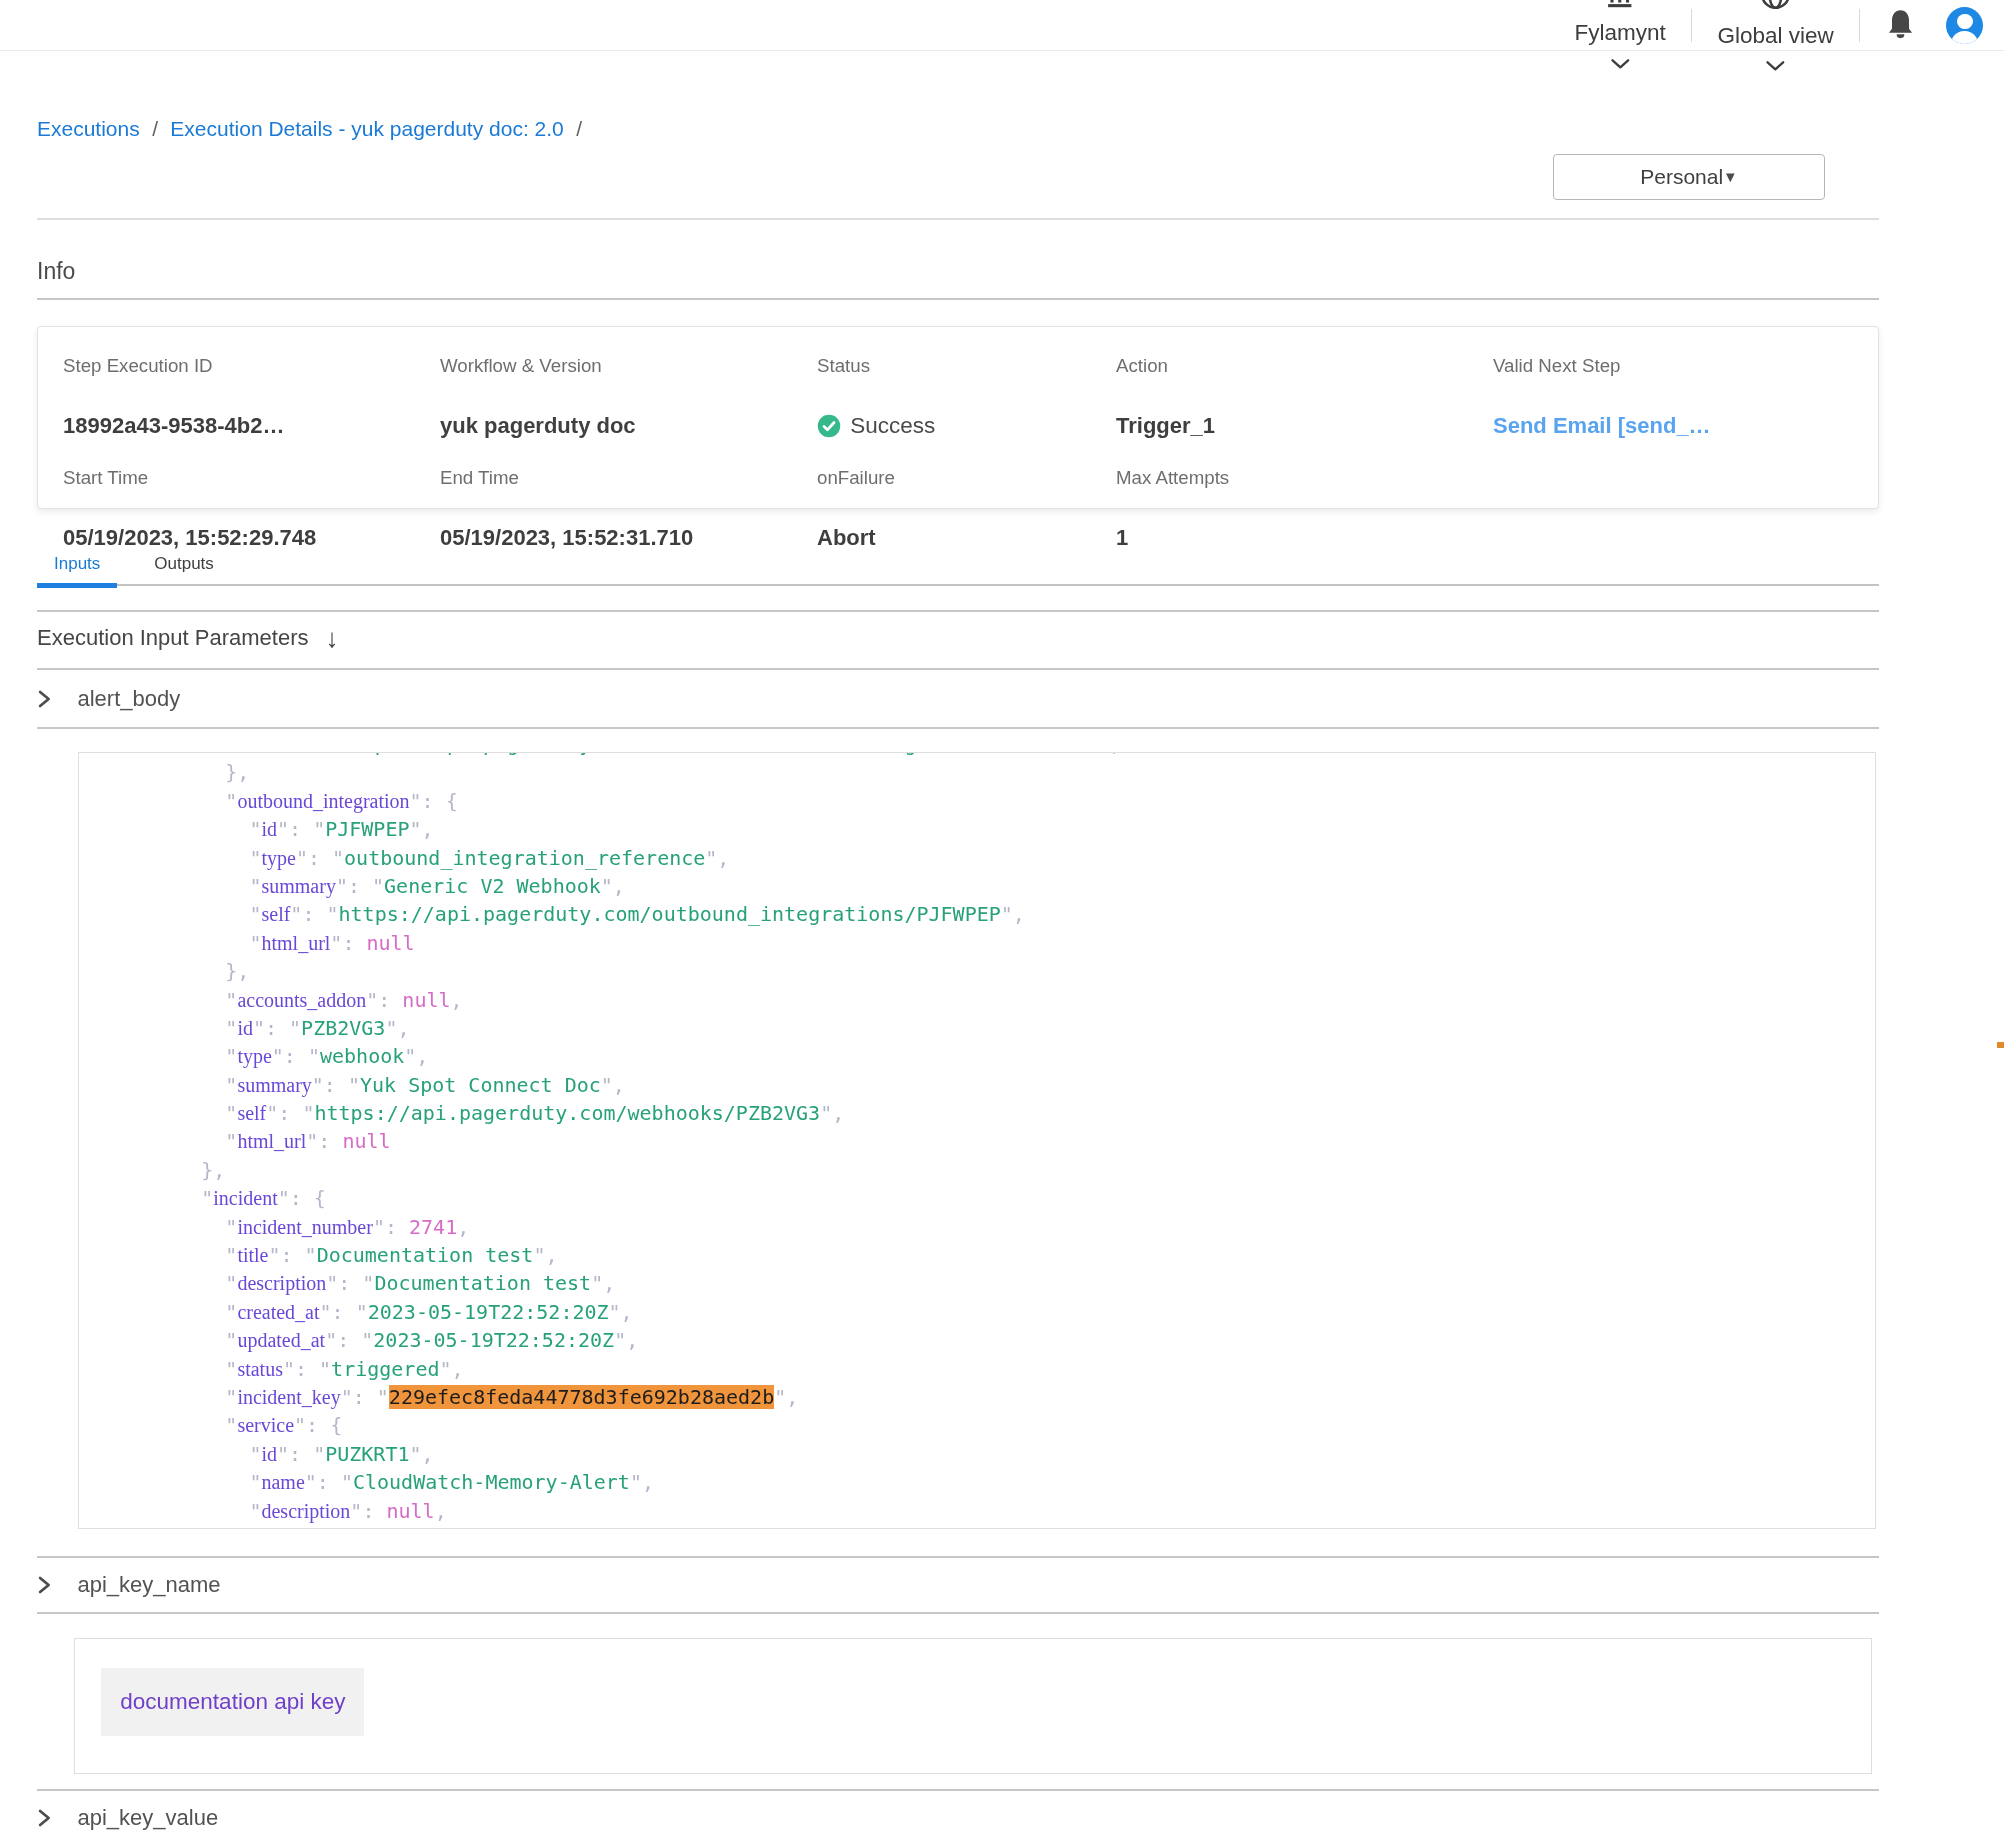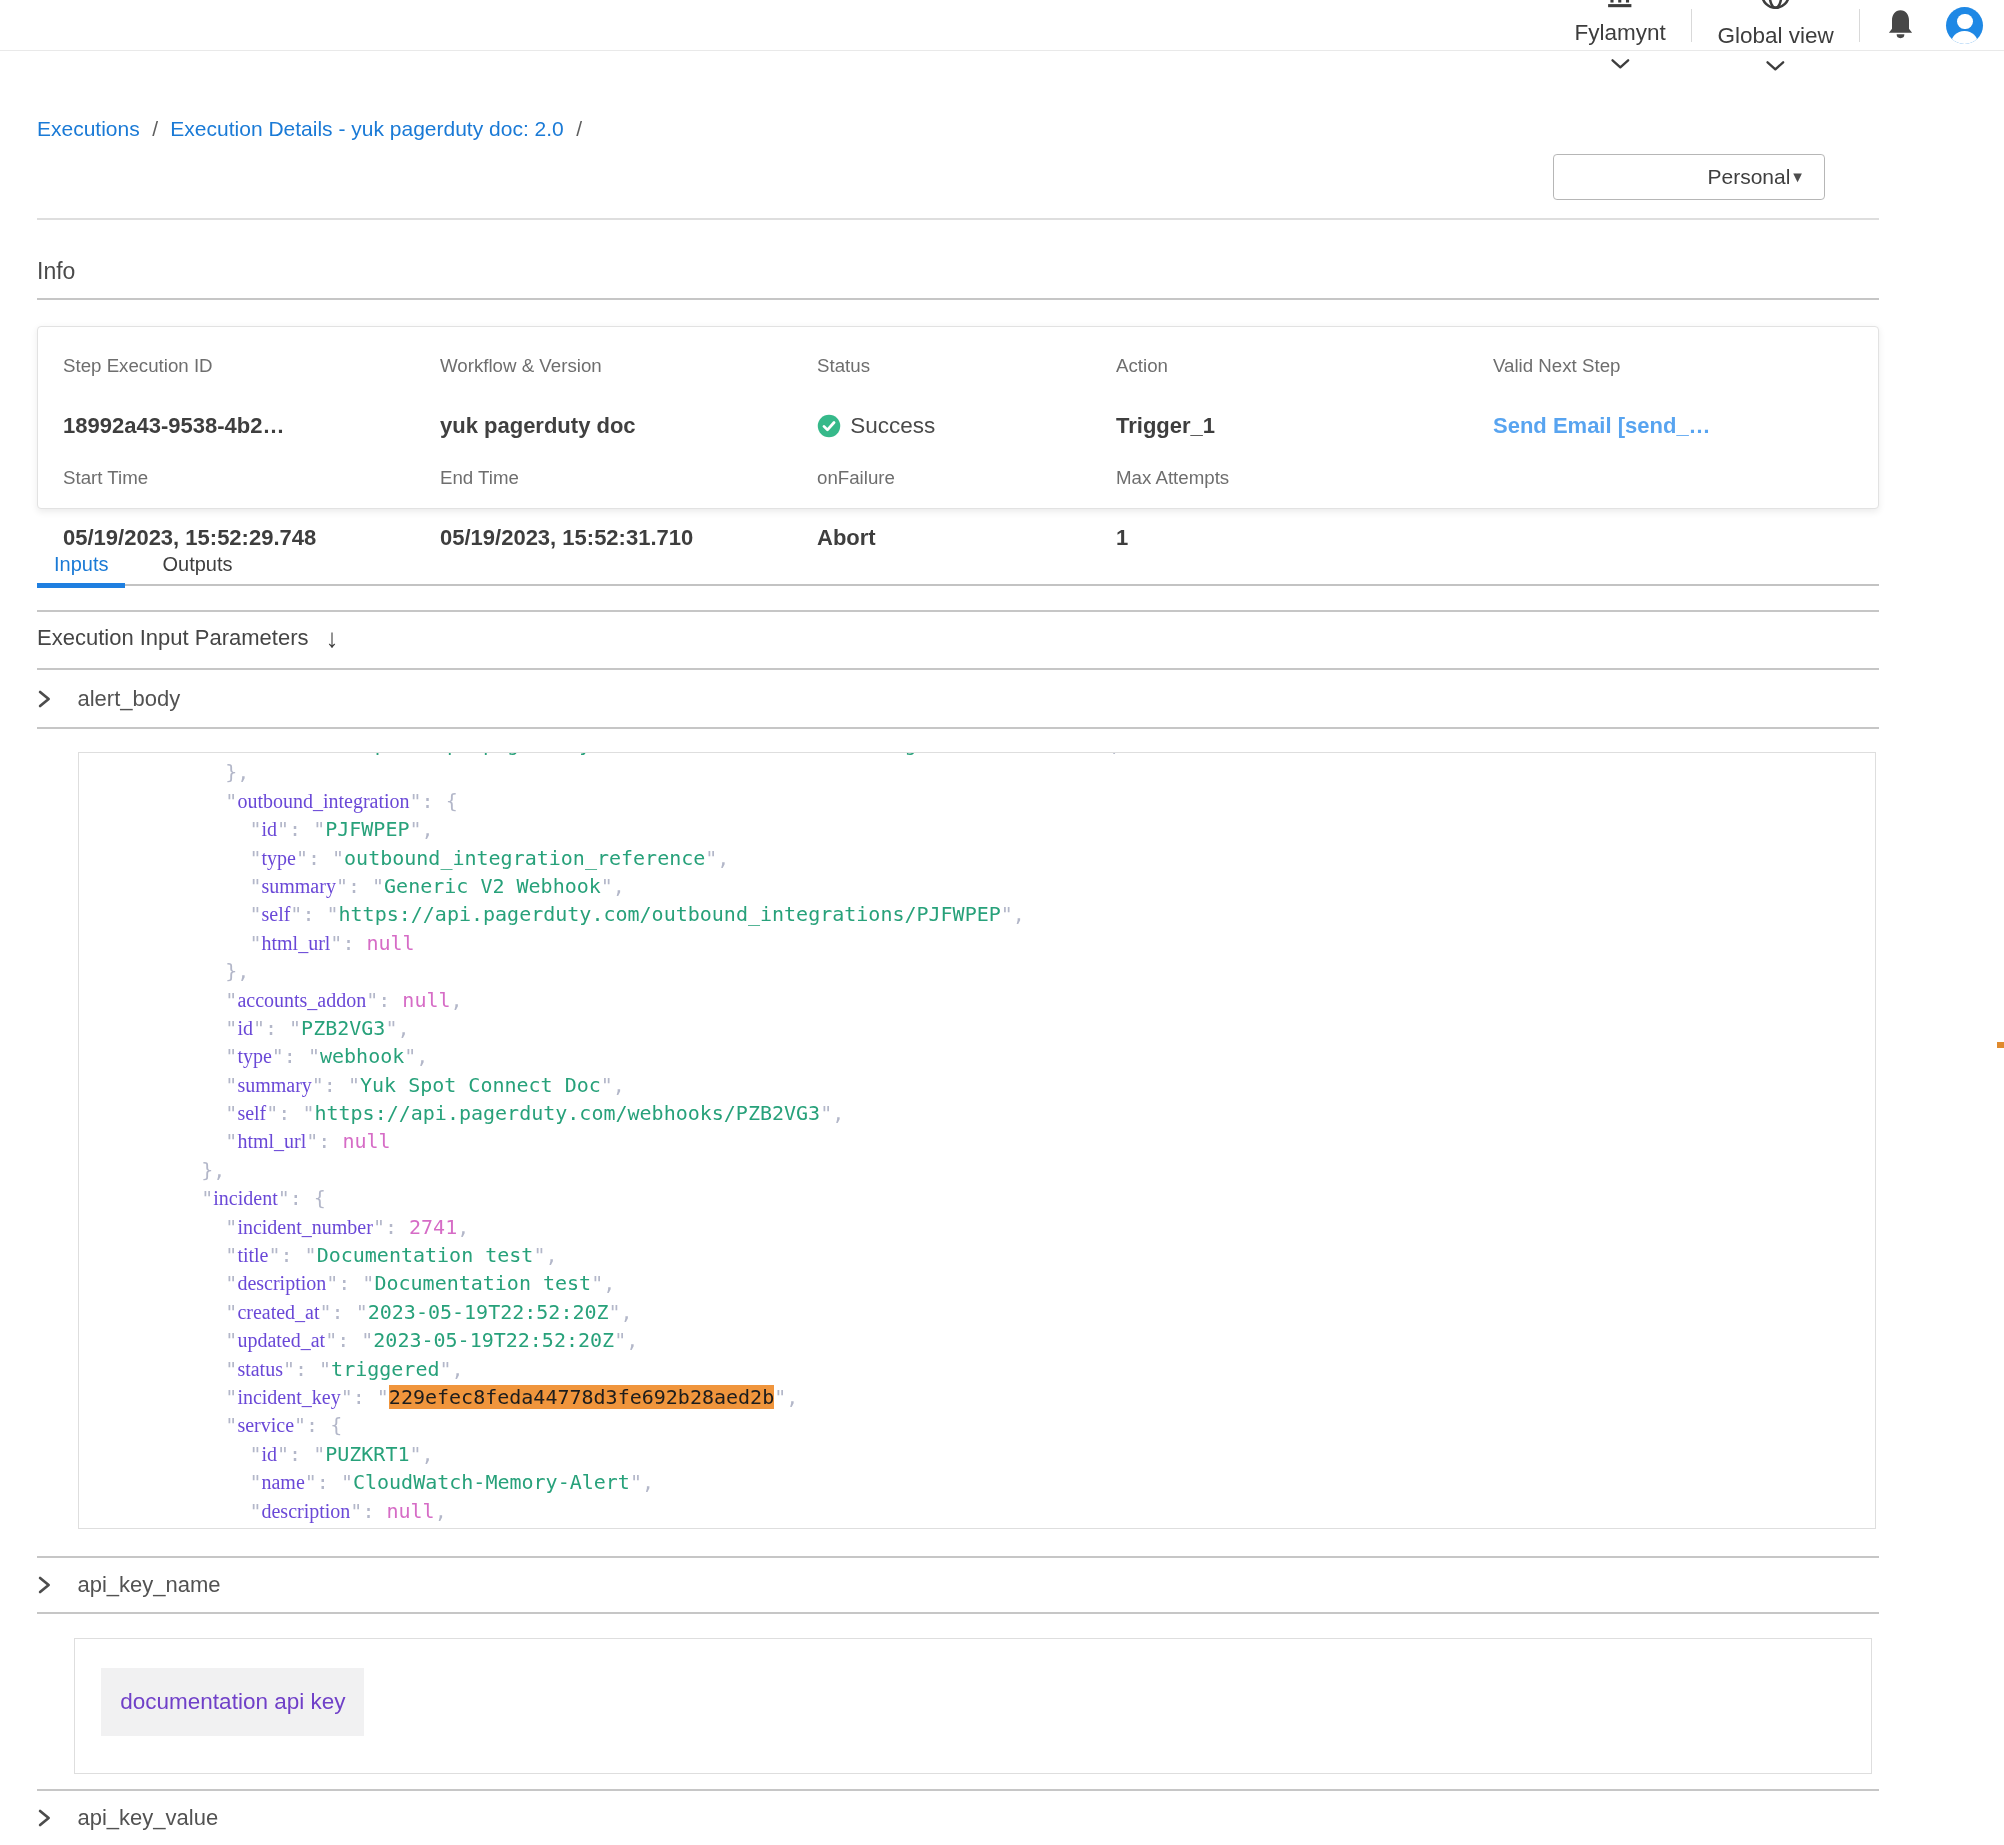--- a/index.html
+++ b/index.html
@@ -20,21 +20,21 @@
   .crumbs { position:absolute; left:37px; top:117px; display:flex; gap:12.4px; font-size:21px; }
   .crumb { color:#1a7ad6; cursor:pointer; }
   .crumb-sep { color:#5f5f5f; }
 
   
   .title-row { position:absolute; left:37px; top:152px; height:48px; display:flex; align-items:center; gap:17px; }
   .page-title { font-size:30px; font-weight:700; color:#474747; }
   .page-subtitle { font-size:29px; font-weight:400; color:#4f4f4f; }
   .scope-select { position:absolute; left:1553px; top:154px; width:272px; height:46px; box-sizing:border-box;
                   border:1.6px solid #b6b6b6; border-radius:3.9px; background:#fff; display:flex; align-items:center;
-                  justify-content:flex-end; padding:0 19px; font-size:21px; color:#3f3f3f; cursor:pointer; }
+                  justify-content:center; padding:0 36px; font-size:21px; color:#3f3f3f; cursor:pointer; }
   .scope-caret { font-size:14.8px; color:#4d4d4d; }
 
   
   .hr { position:absolute; left:37px; width:1842px; height:2.3px; background:#c6c6c6; }
   .hr.thin { height:1.6px; background:#dedede; }
 
   
   .info-heading { position:absolute; left:37px; top:258px; font-size:23px; color:#4a4a4a; }
   .info-card { position:absolute; left:37px; top:326px; width:1842px; height:183px; box-sizing:border-box;
                background:#fff; border:0.8px solid #e2e2e2; border-radius:4px;
@@ -42,21 +42,21 @@
                display:grid; grid-template-columns:377px 377px 299px 377px auto; row-gap:28px; }
   .f-label { font-size:18.7px; color:#6e6e6e; margin-bottom:9.3px; }
   .f-value { font-size:22px; font-weight:700; color:#3e3e3e;margin-top:36px; }
   .f-value.link { color:#404040; cursor:pointer; }
   .f-value.link-light { color:#58a4f0; cursor:pointer; }
   .f-value.status { display:flex; align-items:center; gap:9.3px; font-weight:400; font-size:22.5px; color:#4a4a4a; }
 
   
   .tabs { position:absolute; left:37px; top:544px; width:1842px; height:40px;
           border-bottom:2.3px solid #c3c3c3; display:flex; gap:20px; }
-  .tab { padding:0 17px; font-size:20px; color:#3f3f3f; display:flex; align-items:center; position:relative; cursor:pointer; }
+  .tab { padding:0 17px; font-size:17px; color:#3f3f3f; display:flex; align-items:center; position:relative; cursor:pointer; }
   .tab.active { color:#1a7ad6; }
   .tab.active::after { content:""; position:absolute; left:0; right:0; bottom:-3.9px; height:5.4px; background:#1f7fe0; }
 
   
   .param-head { position:absolute; left:37px; top:620px; height:36px; display:flex; align-items:center; gap:17px;
                 font-size:22px; color:#454545; }
   .dl-arrow { font-size:26px; font-weight:700; color:#3f3f3f; cursor:pointer; }
   .expand-row { position:absolute; left:37px; height:36px; display:flex; align-items:center; gap:25px;
                 font-size:22px; color:#525252; cursor:pointer; }
 

